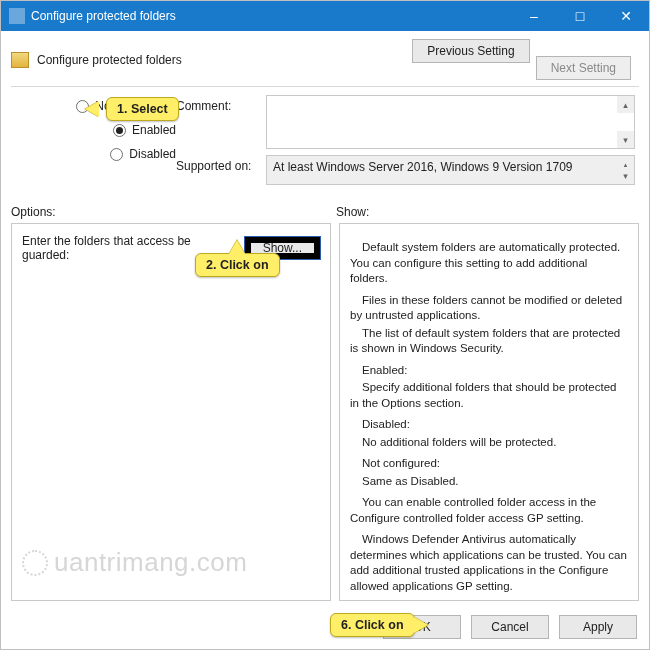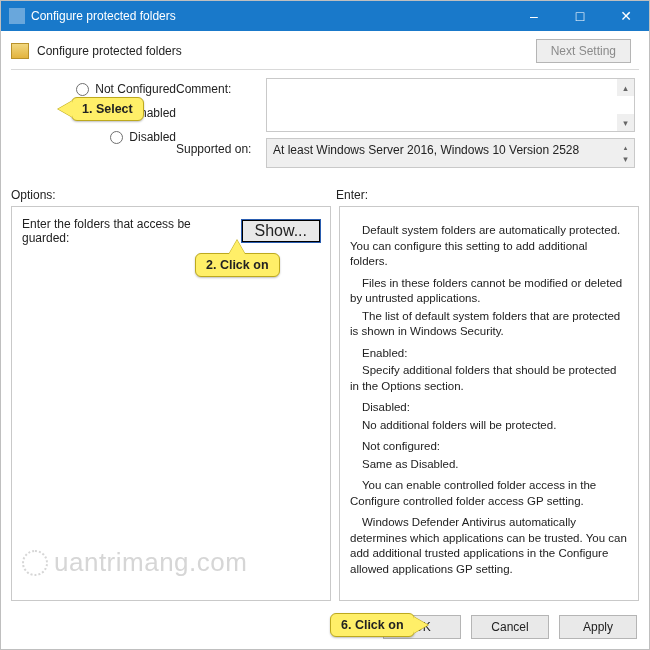--- a/index.html
+++ b/index.html
@@ -59,21 +59,21 @@
   .header-title { flex: 1; font-size: 12px; }
   .nav-btns { display: flex; gap: 6px; margin-right: 8px; }
   .nav-btn {
     height: 24px;
     padding: 0 14px;
     background: #e9e9e9;
     border: 1px solid #b5b5b5;
     font-size: 12px;
     display: flex; align-items: center; justify-content: center;
   }
-  .nav-btn.disabled { color: #8a8a8a; background:#eeeeee; }
+  .nav-btn.disabled { color: #8a8a8a; background:#eeeeee;margin-top:17px; }
   hr.sep { border: none; border-top: 1px solid #d9d9d9; margin: 0 10px; }
   
   .upper {
     display: flex;
     padding: 8px 10px 2px 10px;
     gap: 0;
   }
   .radio-col {
     width: 165px;
     padding-top: 4px;
@@ -155,23 +155,23 @@
   .panel.left { width: 320px; }
   .panel.right { flex: 1; }
   .options-row {
     display: flex; align-items: center; gap: 10px;
   }
   .options-label { font-size: 12px; }
   .show-btn {
     height: 22px;
     padding: 0 12px;
     background: #e9e9e9;
-    border: 1px solid #000000;
+    border: 6px solid #000000;
     outline: 1px solid #2a5db0;
-    font-size: 16px;
+    font-size: 12px;
     display: inline-flex; align-items: center;
   }
   .help-body {
     font-size: 11.5px;
     line-height: 1.35;
   }
   .help-body p { margin: 6px 0; text-indent: 12px; }
   .help-body p.noind { text-indent: 0; }
   
   .bottom-bar {
@@ -251,20 +251,21 @@
       <div class="win-btn">–</div>
       <div class="win-btn">□</div>
       <div class="win-btn">✕</div>
     </div>
   </div>
 
   <div class="header-row">
     <div class="header-icon"></div>
     <div class="header-title">Configure protected folders</div>
     <div class="nav-btns">
+      <div class="nav-btn">Previous Setting</div>
       <div class="nav-btn disabled">Next Setting</div>
     </div>
   </div>
   <hr class="sep">
 
   <div class="upper">
     <div class="radio-col">
       <div class="radio-item">
         <span class="radio"></span>
         <span>Not Configured</span>
@@ -282,31 +283,31 @@
       <div class="field-row">
         <div class="field-label">Comment:</div>
         <div class="comment-box">
           <div class="scroll-up">▴</div>
           <div class="scroll-down">▾</div>
         </div>
       </div>
       <div class="field-row">
         <div class="field-label">Supported on:</div>
         <div class="supported-box">
-          <span>At least Windows Server 2016, Windows 10 Version 2528</span>
+          <span>At least Windows Server 2016, Windows 9 Version 1709</span>
           <div class="scroll-up">▴</div>
           <div class="scroll-down">▾</div>
         </div>
       </div>
     </div>
   </div>
 
   <div class="mid-labels">
     <div class="left">Options:</div>
-    <div class="right">Enter:</div>
+    <div class="right">Show:</div>
   </div>
 
   <div class="panels">
     <div class="panel left">
       <div class="options-row">
         <span class="options-label">Enter the folders that access be guarded:</span>
         <span class="show-btn">Show...</span>
       </div>
     </div>
     <div class="panel right">
@@ -326,21 +327,21 @@
     </div>
   </div>
 
   <div class="bottom-bar">
     <div class="std-btn">OK</div>
     <div class="std-btn">Cancel</div>
     <div class="std-btn">Apply</div>
   </div>
 </div>
 
-<div class="callout" style="left:58px; top:97px;">
+<div class="callout" style="left:85px; top:97px;gap:8px;">
   <div class="arrow-right"></div>
   <div class="bubble">1. Select</div>
 </div>
 
 <div class="callout" style="left:195px; top:240px; flex-direction:column; align-items:center;">
   <div class="arrow-up"></div>
   <div class="bubble">2. Click on</div>
 </div>
 
 <div class="callout" style="left:330px; top:613px;">

